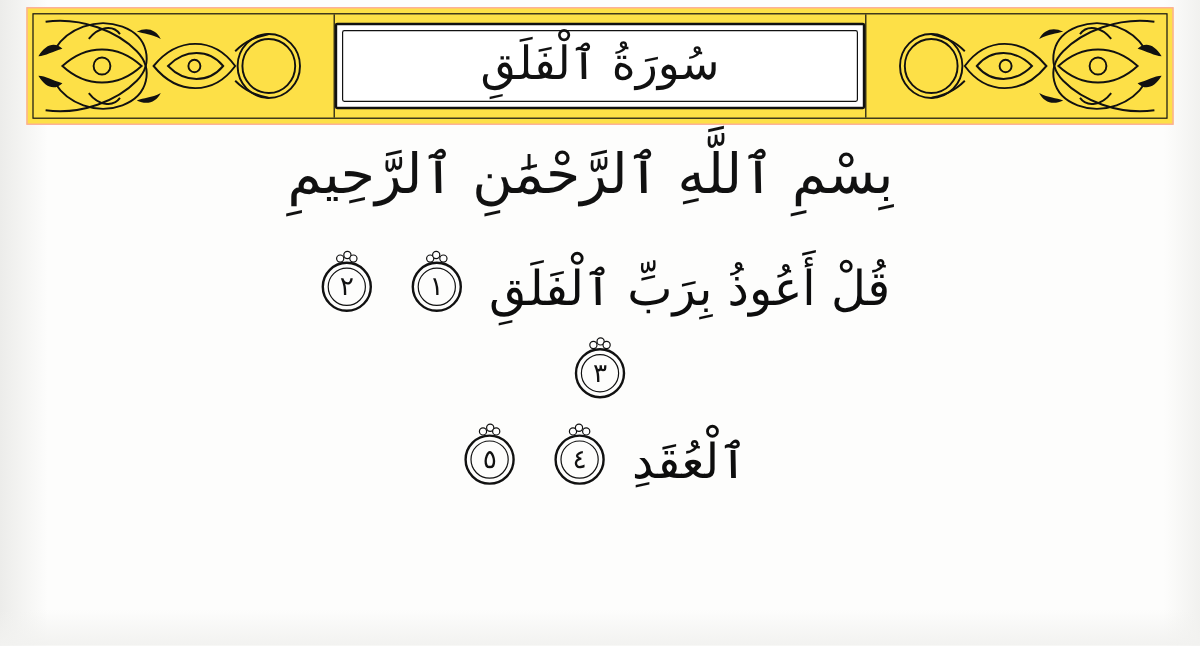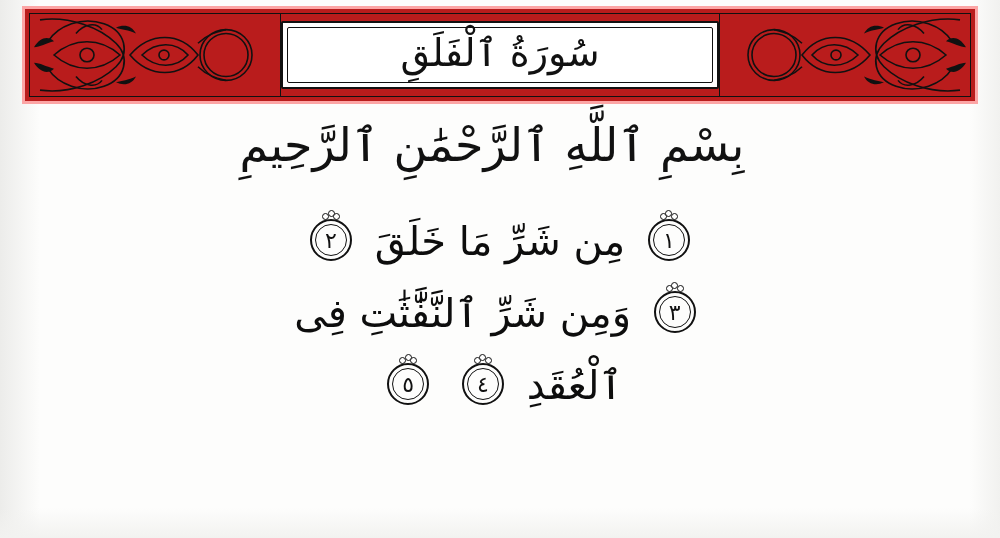--- a/index.html
+++ b/index.html
@@ -42,23 +42,23 @@
     pointer-events: none;
   }
 
   
   .header-banner {
     position: absolute;
     top: 6px;
     left: 22px;
     width: 956px;
     height: 98px;
-    border: 3px solid #fca5a5;
+    border: 1px solid #fca5a5;
     box-sizing: border-box;
-    background: #b91c1c;
+    background: #fde047;
   }
   .header-inner {
     position: absolute;
     inset: 4px;
     border: 1px solid #111111;
     box-sizing: border-box;
     display: flex;
     align-items: stretch;
   }
   .orn-block {
@@ -264,30 +264,30 @@
       </div>
 
     </div>
   </div>
 
   <div class="basmala">بِسْمِ ٱللَّهِ ٱلرَّحْمَٰنِ ٱلرَّحِيمِ</div>
 
   <div class="body-text">
 
     <div class="line l1">
+      <span class="seg">قُلْ أَعُوذُ بِرَبِّ ٱلْفَلَقِ</span>
       <span class="ayah-mark">
         <span class="floret">
             <span></span>
             <span></span>
             <span></span>
           </span>
         <span class="ring"></span>
         <span class="num">١</span>
       </span>
-      <span class="seg">مِن شَرِّ مَا خَلَقَ</span>
       <span class="ayah-mark">
         <span class="floret">
             <span></span>
             <span></span>
             <span></span>
           </span>
         <span class="ring"></span>
         <span class="num">٢</span>
       </span>
     </div>
@@ -295,21 +295,20 @@
     <div class="line l2">
       <span class="ayah-mark">
         <span class="floret">
             <span></span>
             <span></span>
             <span></span>
           </span>
         <span class="ring"></span>
         <span class="num">٣</span>
       </span>
-      <span class="seg">وَمِن شَرِّ ٱلنَّفَّٰثَٰتِ فِى</span>
     </div>
 
     <div class="line l3">
       <span class="seg">ٱلْعُقَدِ</span>
       <span class="ayah-mark">
         <span class="floret">
             <span></span>
             <span></span>
             <span></span>
           </span>

